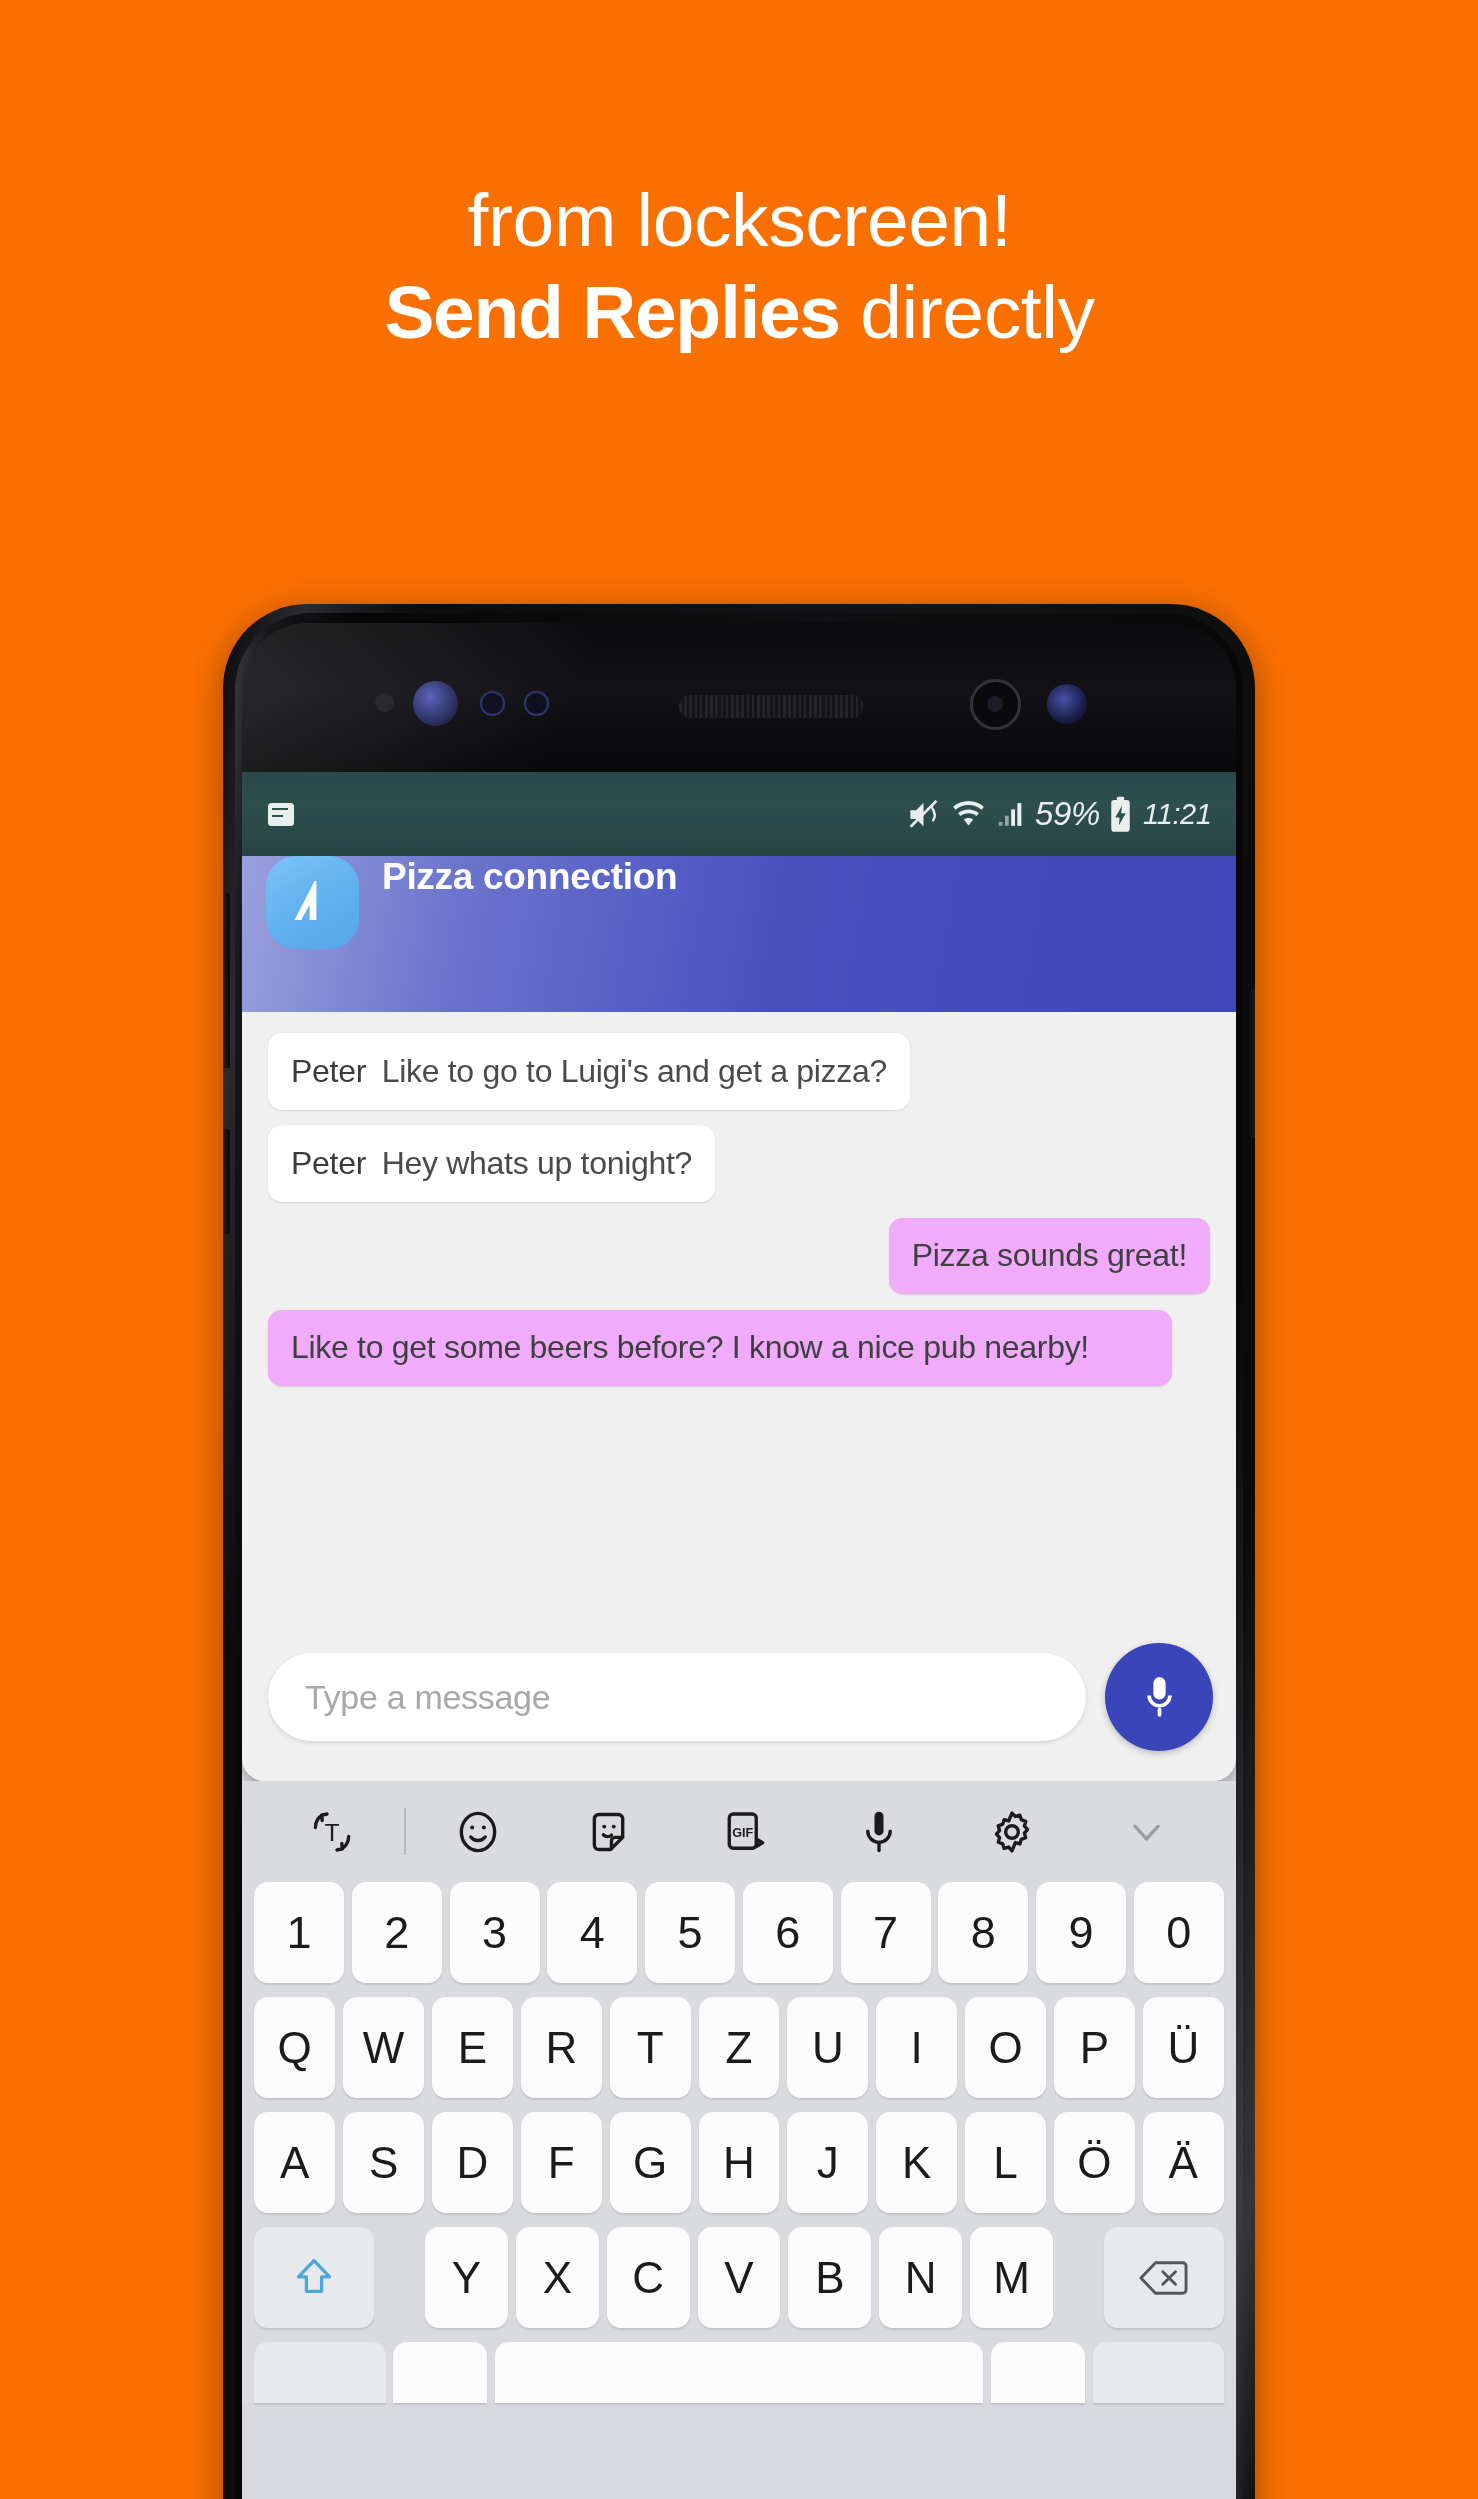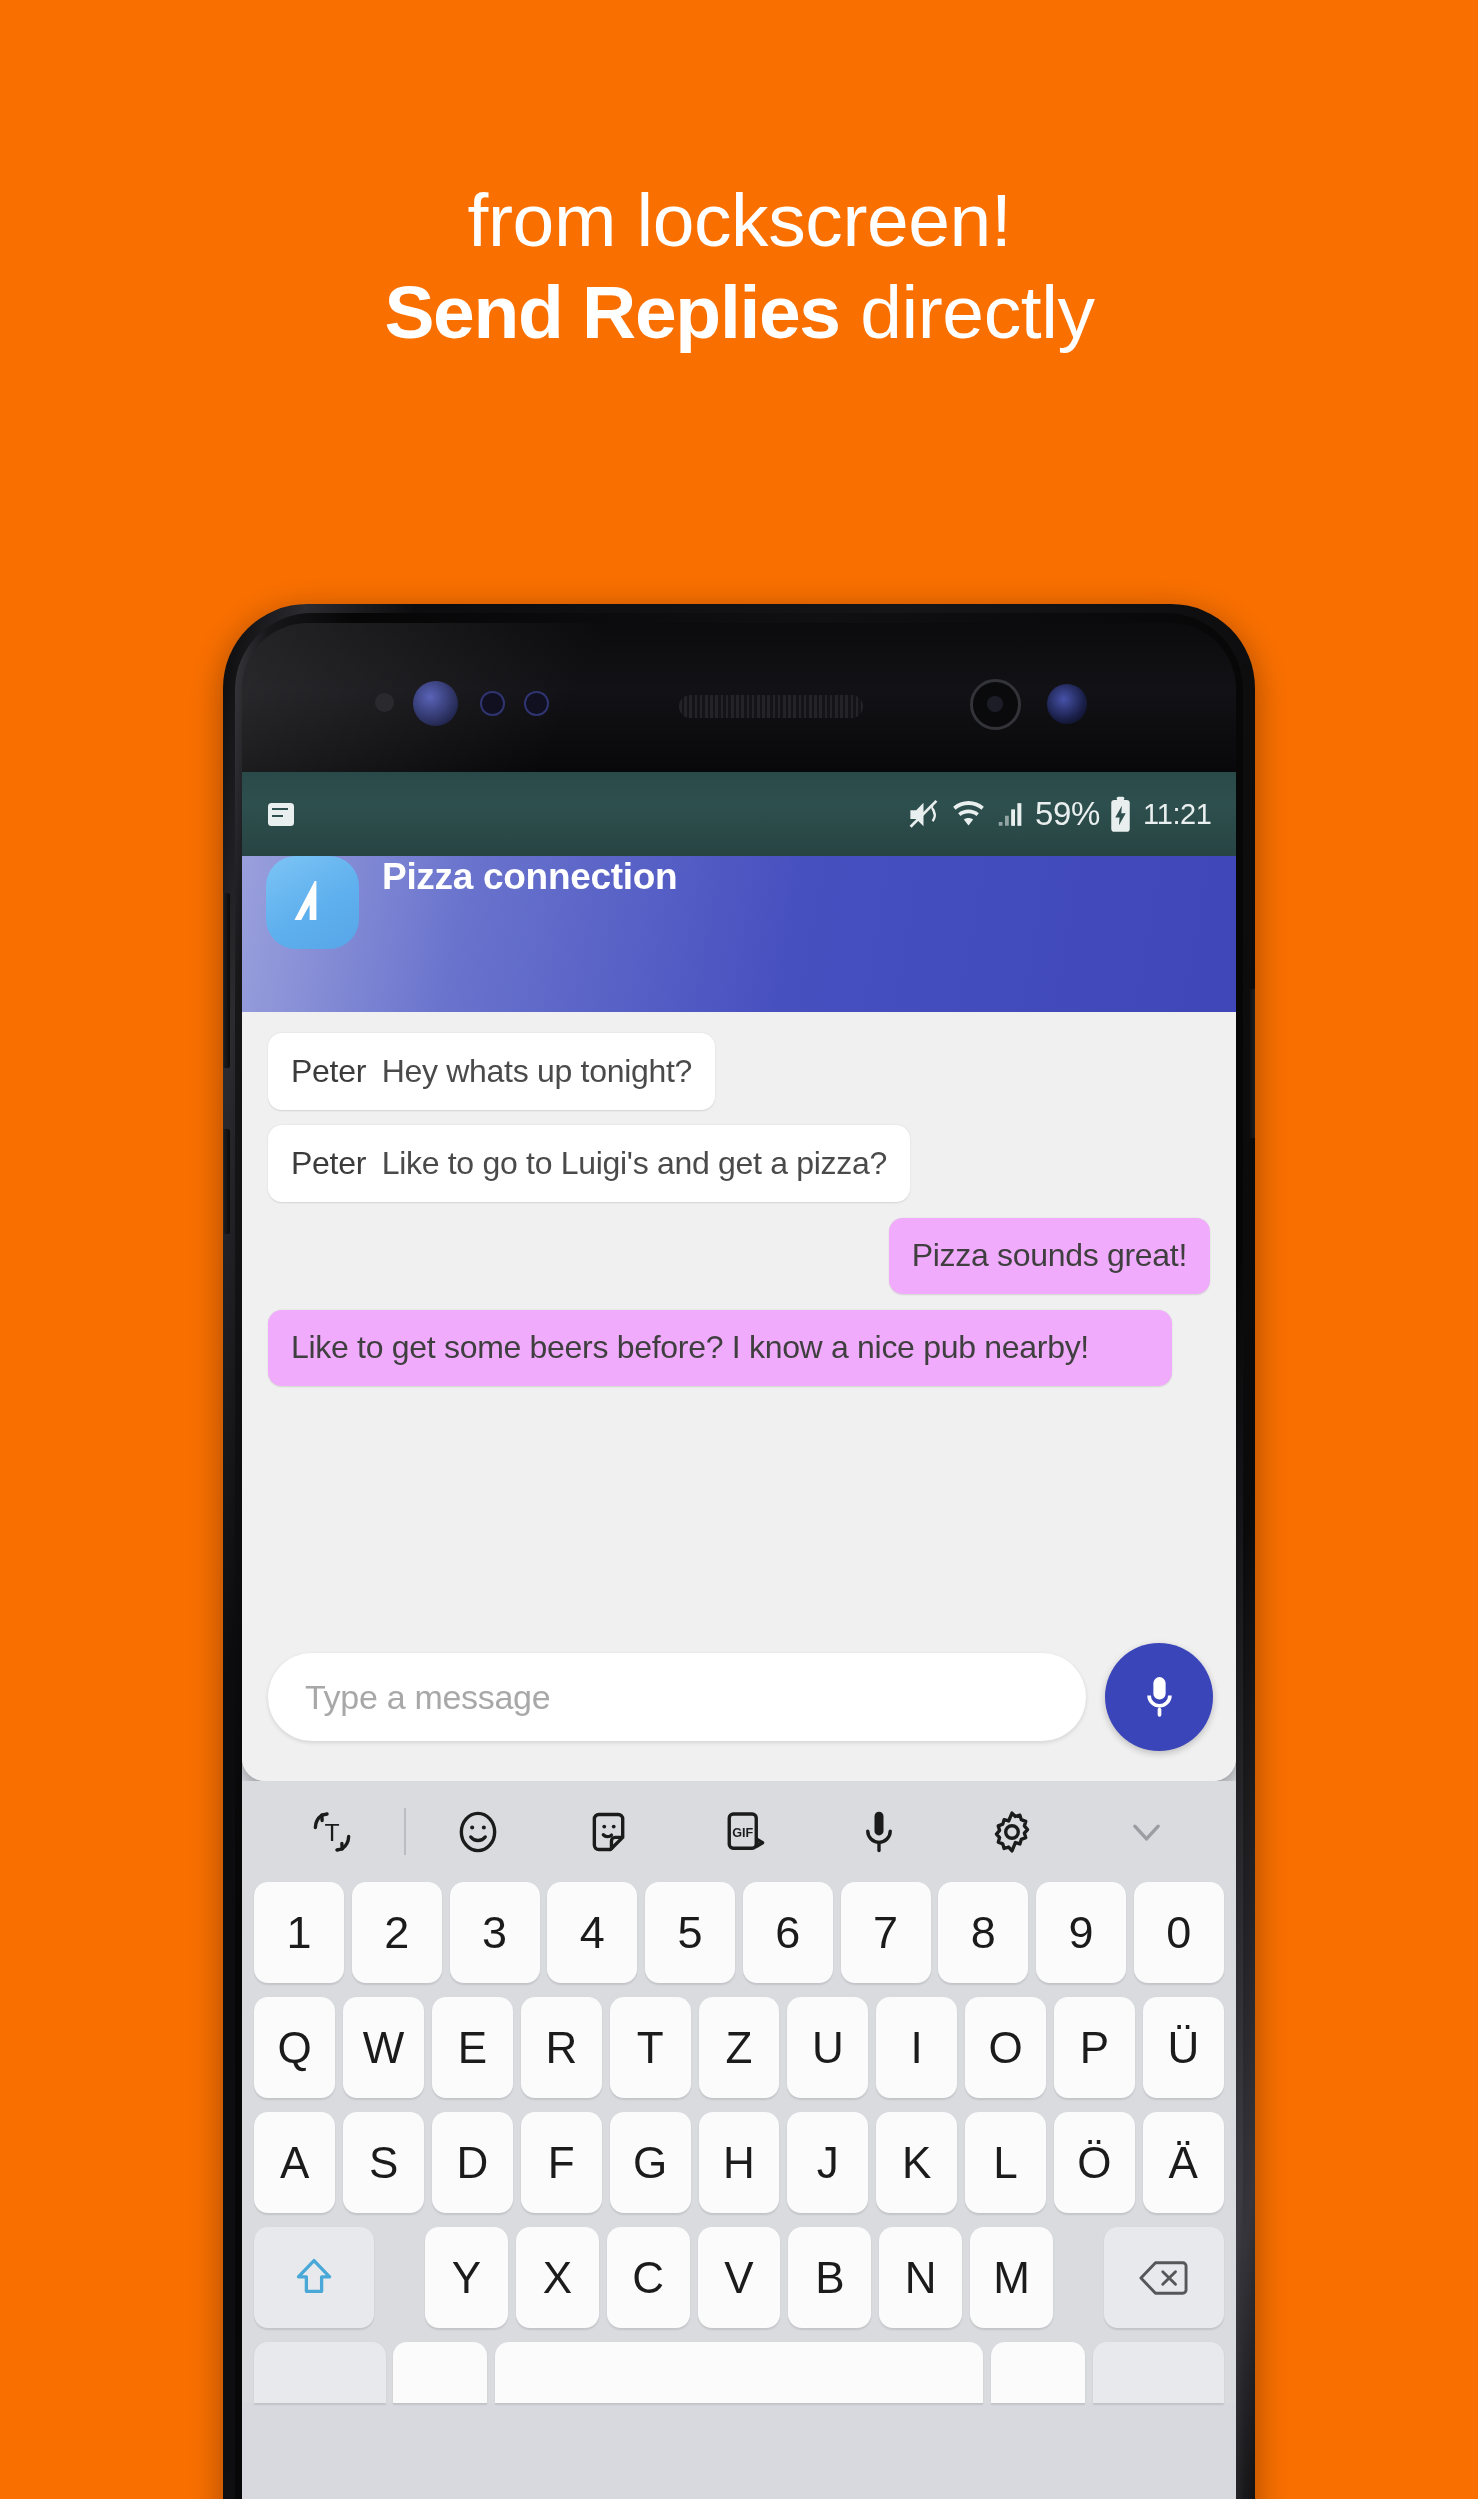--- a/index.html
+++ b/index.html
@@ -108,21 +108,21 @@
     display:flex; align-items:center;
     padding:0 24.5px 0 26px;
     color:#e9eeee;
   }
   .sb-left{ display:flex; align-items:center; gap:8.7px; flex:1; }
   .sb-note-icon{
     width:26px;height:23px;background:#e9eeee;border-radius:3.5px;position:relative;
   }
   .sb-note-icon::before{ content:""; position:absolute; left:4.4px; top:5.2px; width:15.7px; height:2.6px; background:#2d4f4d; }
   .sb-note-icon::after{ content:""; position:absolute; left:4.4px; top:12.2px; width:10.5px; height:2.6px; background:#2d4f4d; }
-  .sb-right{ display:flex; align-items:center; gap:9.6px; }
+  .sb-right{ display:flex; align-items:center; gap:9.6px;font-style:italic; }
   .sb-right svg{ display:block; }
   .sb-pct{ font-size:33px; font-weight:400; letter-spacing:-0.4px; }
   .sb-time{ font-size:29px; font-weight:400; letter-spacing:-0.4px; margin-left:1px; }
 
   
   .notif-card{
     margin:0;
     background:#f0f0f0;
     border-radius:0 0 23px 23px;
     overflow:hidden;
@@ -317,24 +317,24 @@
             <path d="M30 26 L37 40 L23 40 Z" fill="#ffffff" opacity="0"></path>
             <path d="M34 8 L30 16 L38 30 L24 30 L20 38 L46 38 L34 8 Z" fill="#ffffff" opacity=".0"></path>
             <path d="M32 10 L46 44 L38 44 L32 28 L26 44 L18 44 Z" fill="#ffffff" opacity="0"></path>
           </svg>
         </div>
         <div class="notif-title">Pizza connection</div>
       </div>
 
       <div class="chat">
         <div class="bubble in">
+          <span class="sender">Peter</span><span>Like to go to Luigi's and get a pizza?</span>
+        </div>
+        <div class="bubble in">
           <span class="sender">Peter</span><span>Hey whats up tonight?</span>
-        </div>
-        <div class="bubble in">
-          <span class="sender">Peter</span><span>Like to go to Luigi's and get a pizza?</span>
         </div>
         <div class="bubble out right">
           <span>Pizza sounds great!</span>
         </div>
         <div class="bubble out wide">
           <span>Like to get some beers before? I know a nice pub nearby!</span>
         </div>
       </div>
 
       <div class="composer">

